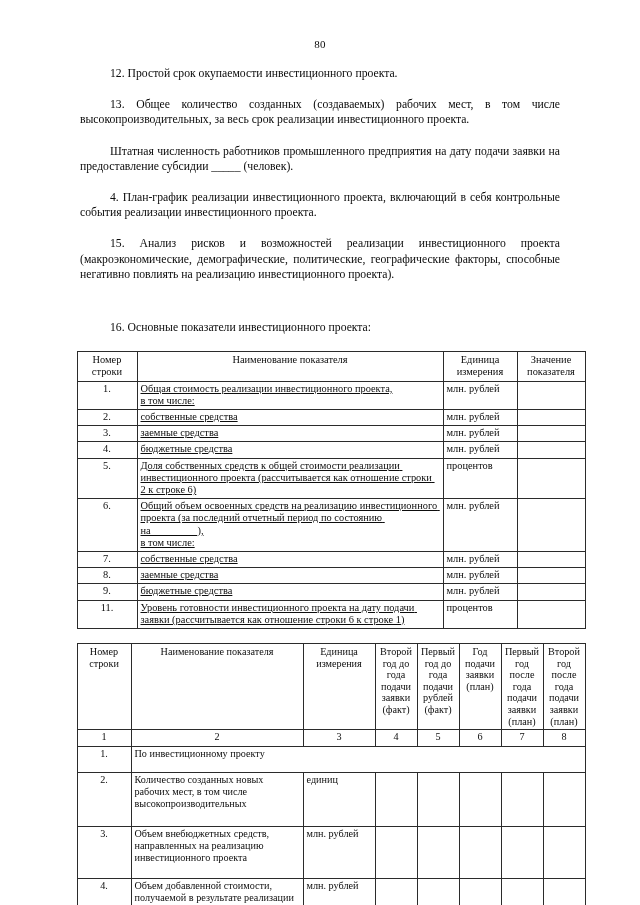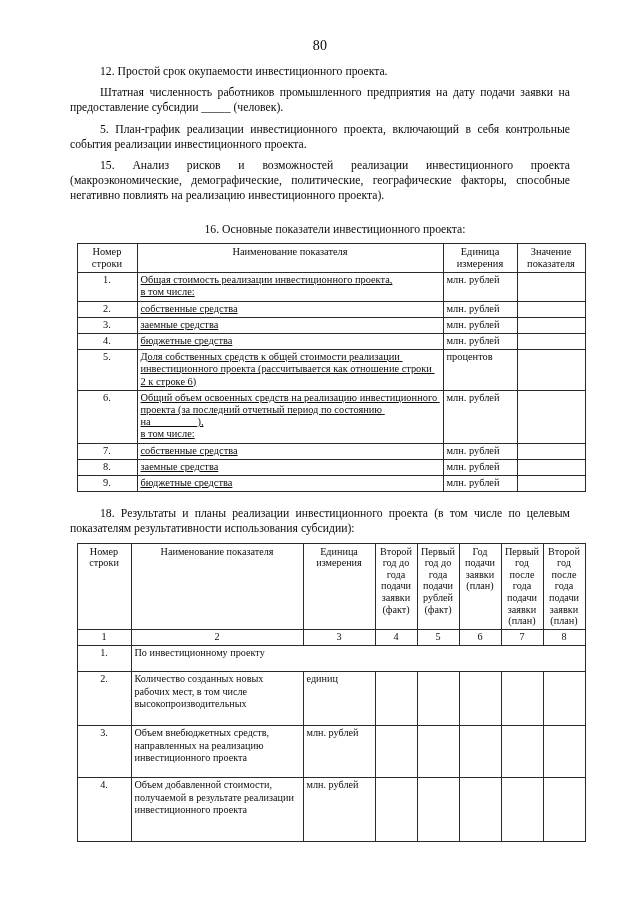--- a/index.html
+++ b/index.html
@@ -17,38 +17,38 @@
   }
   .page {
     position: relative;
     width: 640px;
     height: 905px;
     padding: 0;
     box-sizing: border-box;
   }
   .page-number {
     text-align: center;
-    font-size: 14px;
+    font-size: 11px;
     margin-top: 38px;
     margin-bottom: 10px;
     letter-spacing: 0.3px;
   }
   .body-block {
     margin: 0 64px 0 64px;
     font-size: 11.7px;
     line-height: 15.2px;
   }
   p.para {
-    margin: 6px;
+    margin: 16px;
     text-align: justify;
     text-indent: 30px;
     hyphens: none;
   }
   p.para.last-left {
-    text-align: center;
+    text-align: left;
   }
   .gap-6 { height: 6px; }
 
   
   table.doc {
     border-collapse: collapse;
     table-layout: fixed;
     margin: 0 auto;
     font-size: 10.4px;
     line-height: 12.2px;
@@ -101,22 +101,23 @@
 </style>
 </head>
 <body>
 
 <div class="page">
 
   <div class="page-number">80</div>
 
   <div class="body-block">
     <p class="para">12. Простой срок окупаемости инвестиционного проекта.</p>
+    <p class="para">13. Общее количество созданных (создаваемых) рабочих мест, в том числе высокопроизводительных, за весь срок реализации инвестиционного проекта.</p>
     <p class="para">Штатная численность работников промышленного предприятия на дату подачи заявки на предоставление субсидии _____ (человек).</p>
-    <p class="para">5. План-график реализации инвестиционного проекта, включающий в себя контрольные события реализации инвестиционного проекта.</p>
+    <p class="para">4. План-график реализации инвестиционного проекта, включающий в себя контрольные события реализации инвестиционного проекта.</p>
     <p class="para">15. Анализ рисков и возможностей реализации инвестиционного проекта (макроэкономические, демографические, политические, географические факторы, способные негативно повлиять на реализацию инвестиционного проекта).</p>
     <div class="gap-6"></div>
     <p class="para last-left">16. Основные показатели инвестиционного проекта:</p>
   </div>
 
   <div class="table-wrap">
     <table class="doc t1">
       <colgroup>
         <col class="c1">
           <col class="c2">
@@ -181,26 +182,31 @@
             <td class="name nowrapline">заемные средства</td>
             <td class="unit">млн. рублей</td>
             <td class="blank-cell"></td>
           </tr>
           <tr>
             <td class="num">9.</td>
             <td class="name nowrapline">бюджетные средства</td>
             <td class="unit">млн. рублей</td>
             <td class="blank-cell"></td>
           </tr>
+          <tr>
+            <td class="num">11.</td>
+            <td class="name nowrapline">Уровень готовности инвестиционного проекта на дату подачи заявки (рассчитывается как отношение строки 6 к строке 1)</td>
+            <td class="unit">процентов</td>
+            <td class="blank-cell"></td>
+          </tr>
         </tbody>
     </table>
   </div>
 
   <div class="body-block" style="margin-top:14px;">
-    <p class="para">18. Результаты и планы реализации инвестиционного проекта (в том числе по целевым показателям результативности использования субсидии):</p>
   </div>
 
   <div class="table-wrap">
     <table class="doc t2">
       <colgroup>
         <col class="d1">
           <col class="d2">
           <col class="d3">
           <col class="d4">
         <col class="d5">

